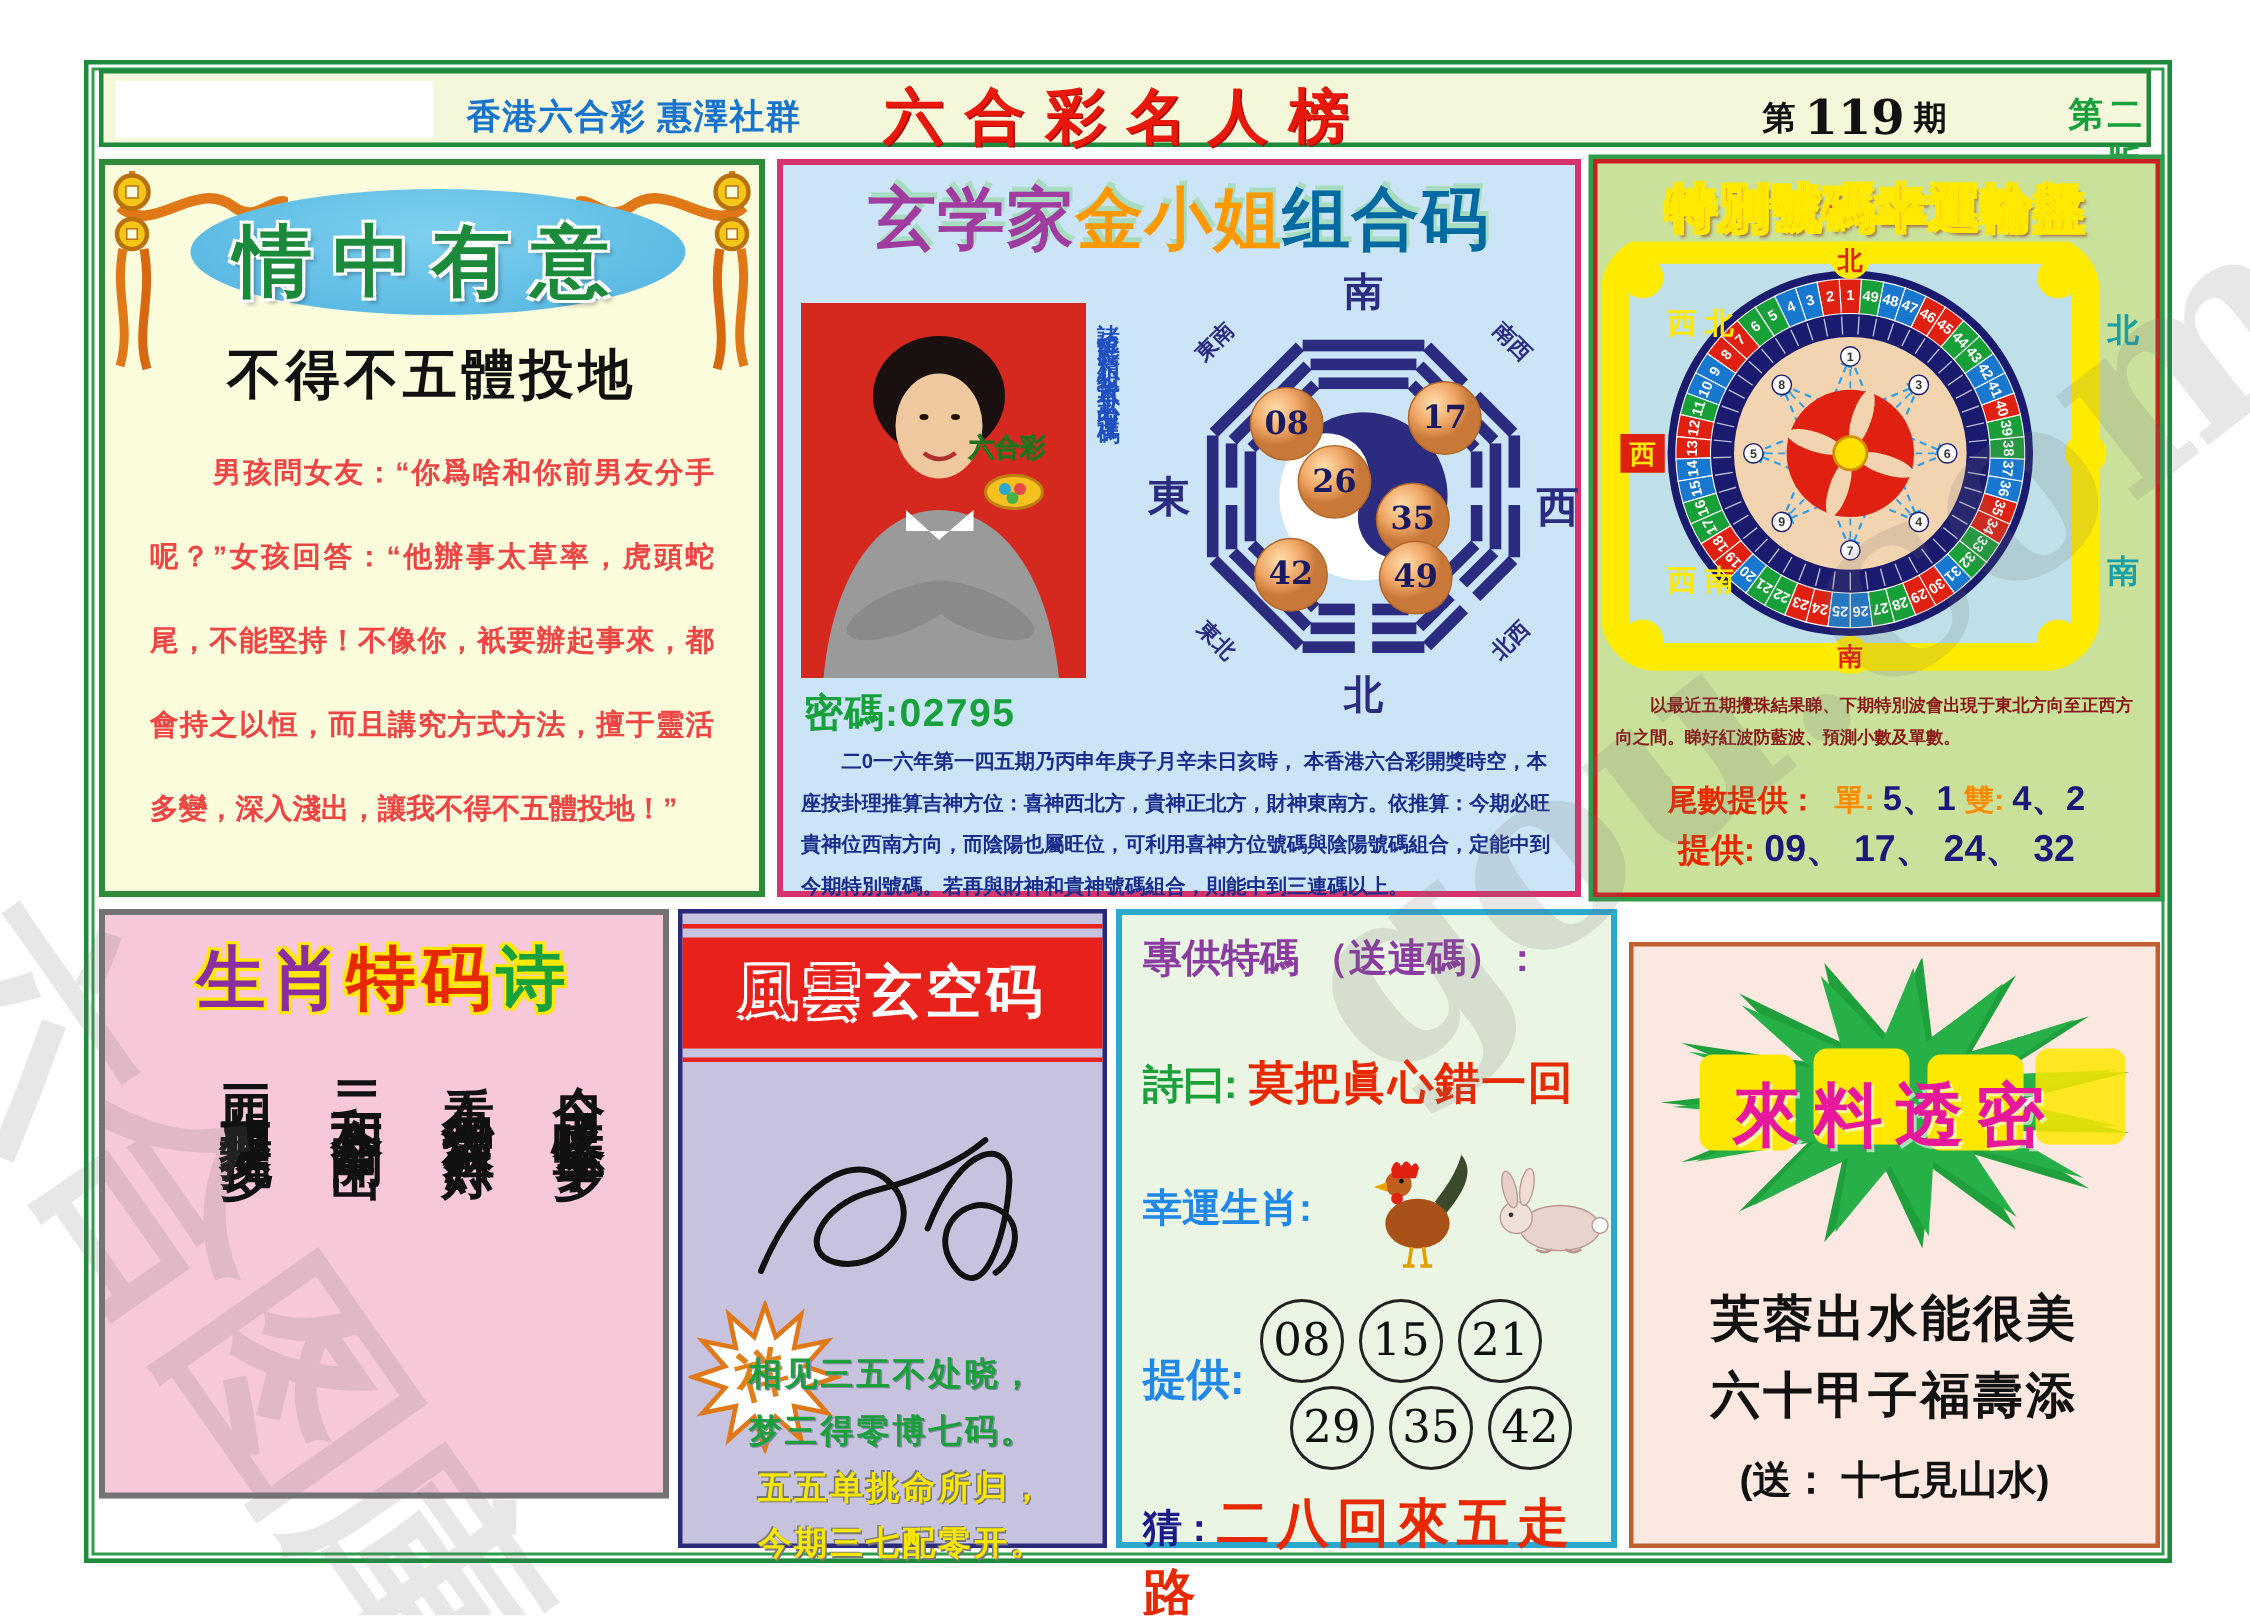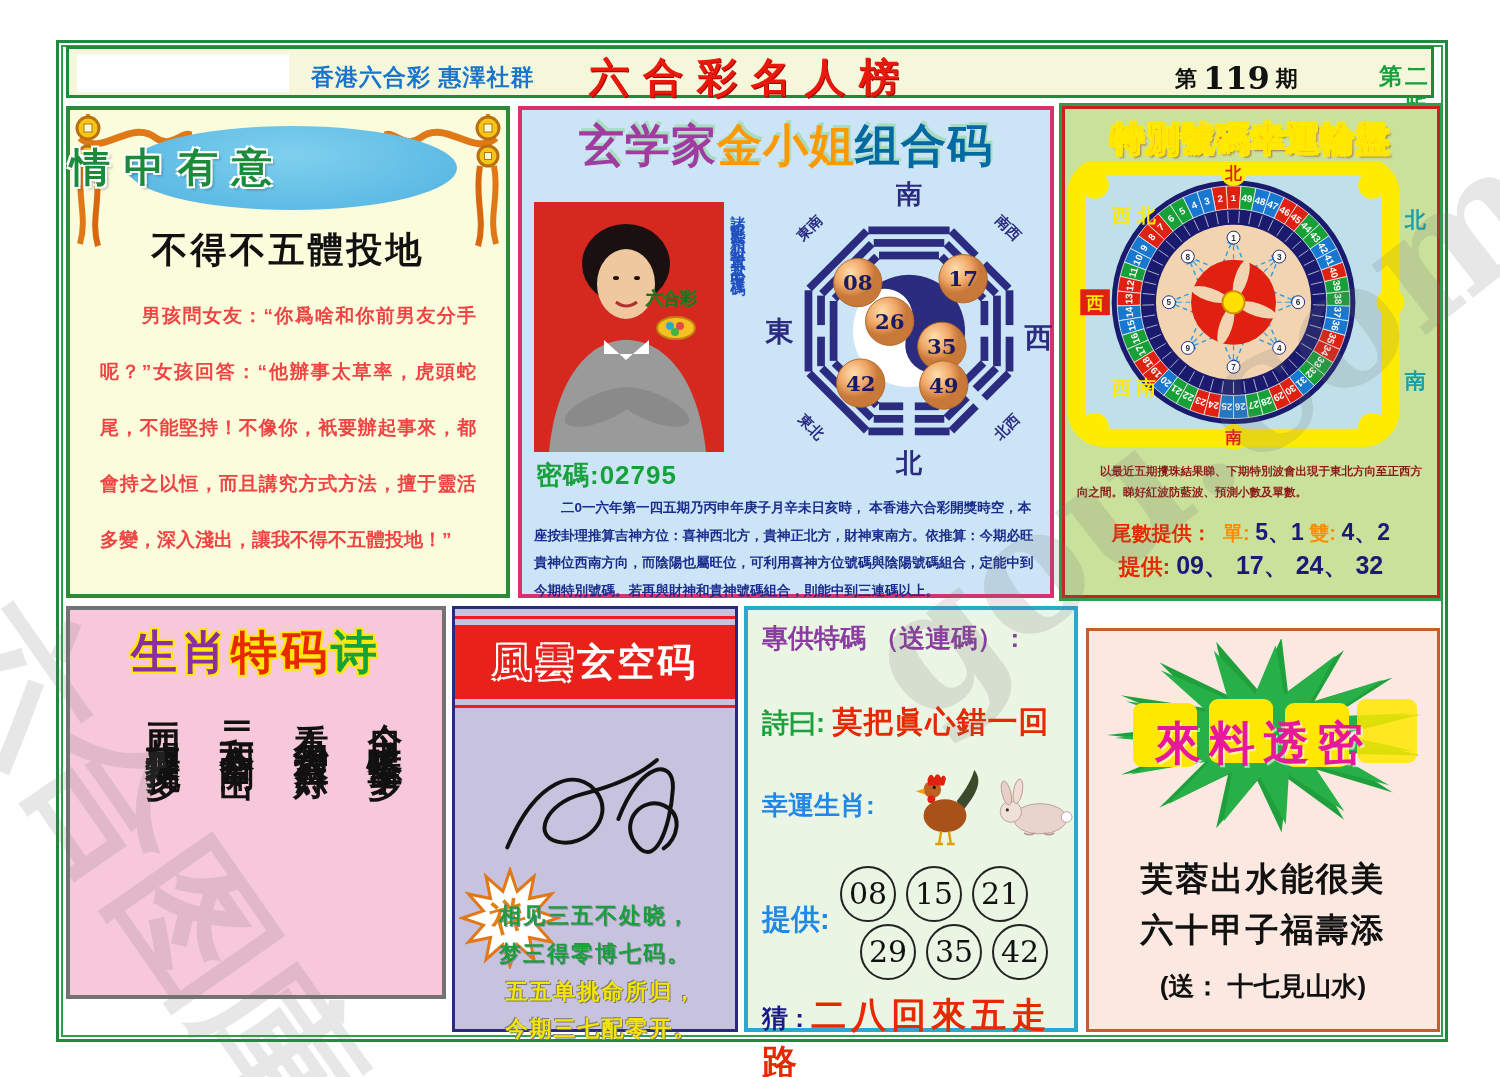--- a/index.html
+++ b/index.html
@@ -22,21 +22,21 @@
   #joke-box{left:66px;top:106px;width:444px;height:492px;background:#FBFCDC;border:4px solid #2E8B3A;}
   #combo-box{left:518px;top:106px;width:536px;height:492px;background:#CBE5F7;border:4px solid #D6336C;}
   #wheel-box{left:1062px;top:106px;width:378px;height:492px;background:#C9E19A;border:3px solid #CC2020;
              box-shadow:0 0 0 3px #2E9E4A;}
   #poem-box{left:66px;top:606px;width:380px;height:393px;background:#F7C7DA;border:4px solid #737373;}
   #fengyun-box{left:452px;top:606px;width:286px;height:426px;background:#C7C3DF;border:3px solid #2A2A7A;}
   #special-box{left:744px;top:606px;width:334px;height:426px;background:#EAF5E3;border:4px solid #2AA8CE;}
   #tips-box{left:1086px;top:628px;width:354px;height:404px;background:#FBE9E1;border:3px solid #C06030;}
   
   #joke-ellipse{left:57px;top:16px;width:330px;height:84px;background:radial-gradient(ellipse at 50% 35%,#7FD0EE,#4FB2E0);border-radius:50%;}
-  #joke-title{left:0;top:30px;width:100%;text-align:left;color:#1B8A3B;font-weight:bold;font-size:40px;letter-spacing:14px;
+  #joke-title{left:0;top:30px;width:100%;text-align:center;color:#1B8A3B;font-weight:bold;font-size:52px;letter-spacing:14px;
               text-shadow:2px 2px 0 #fff,-2px -2px 0 #fff,2px -2px 0 #fff,-2px 2px 0 #fff,3px 3px 3px rgba(0,0,0,.3);}
   #joke-sub{left:0;top:116px;width:100%;text-align:center;color:#111;font-weight:bold;font-size:36px;letter-spacing:3px;}
   #joke-body{left:0;top:178px;padding:0 30px;color:#ef4444;font-size:19px;font-weight:600;line-height:2.95;text-indent:2.2em;text-align:justify;}
   .corner-decor{width:120px;height:150px;}
   
   #combo-title{left:0;top:6px;width:100%;text-align:center;font-weight:bold;font-size:45px;letter-spacing:1px;
                text-shadow:2px -3px 0 #A8DCC0;}
   #combo-photo{left:12px;top:92px;}
   #combo-note{left:206px;top:94px;height:256px;writing-mode:vertical-rl;text-orientation:upright;
               color:#2050C0;font-size:15px;font-weight:bold;letter-spacing:5px;}

